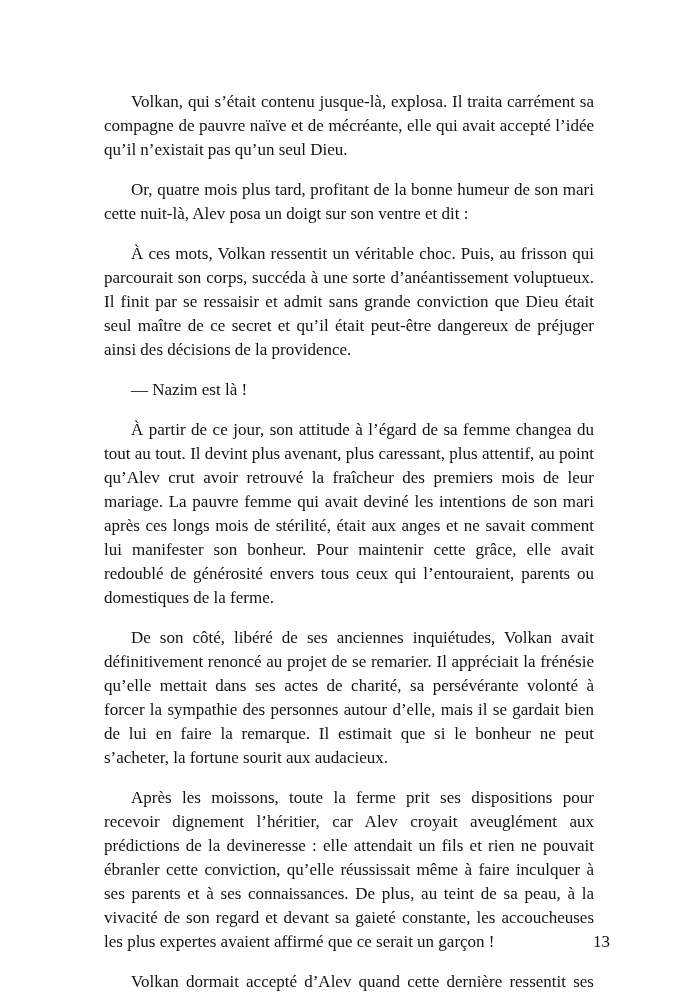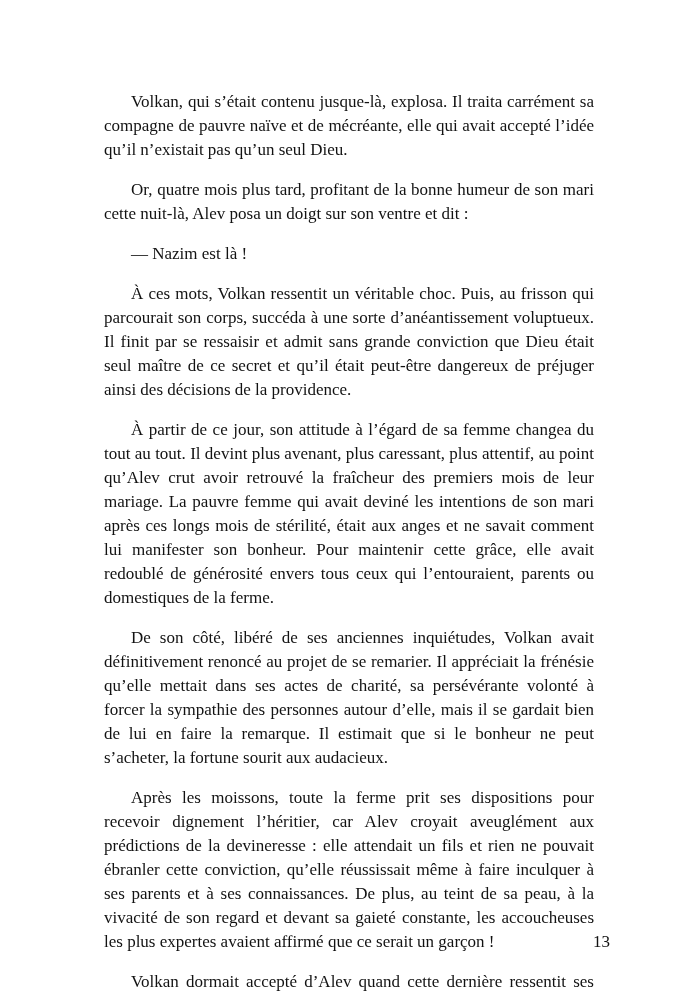--- a/index.html
+++ b/index.html
@@ -42,21 +42,21 @@
     margin-top: 24px;
   }
 </style>
 </head>
 <body>
 
 <div class="page">
   <div class="text-block">
     <p>Volkan, qui s’était contenu jusque-là, explosa. Il traita carrément sa compagne de pauvre naïve et de mécréante, elle qui avait accepté l’idée qu’il n’existait pas qu’un seul Dieu.</p>
     <p>Or, quatre mois plus tard, profitant de la bonne humeur de son mari cette nuit-là, Alev posa un doigt sur son ventre et dit :</p>
+    <p>À ces mots, Volkan ressentit un véritable choc. Puis, au frisson qui parcourait son corps, succéda à une sorte d’anéantissement voluptueux. Il finit par se ressaisir et admit sans grande conviction que Dieu était seul maître de ce secret et qu’il était peut-être dangereux de préjuger ainsi des décisions de la providence.</p>
     <p>— Nazim est là !</p>
-    <p>À ces mots, Volkan ressentit un véritable choc. Puis, au frisson qui parcourait son corps, succéda à une sorte d’anéantissement voluptueux. Il finit par se ressaisir et admit sans grande conviction que Dieu était seul maître de ce secret et qu’il était peut-être dangereux de préjuger ainsi des décisions de la providence.</p>
     <p>À partir de ce jour, son attitude à l’égard de sa femme changea du tout au tout. Il devint plus avenant, plus caressant, plus attentif, au point qu’Alev crut avoir retrouvé la fraîcheur des premiers mois de leur mariage. La pauvre femme qui avait deviné les intentions de son mari après ces longs mois de stérilité, était aux anges et ne savait comment lui manifester son bonheur. Pour maintenir cette grâce, elle avait redoublé de générosité envers tous ceux qui l’entouraient, parents ou domestiques de la ferme.</p>
     <p>De son côté, libéré de ses anciennes inquiétudes, Volkan avait définitivement renoncé au projet de se remarier. Il appréciait la frénésie qu’elle mettait dans ses actes de charité, sa persévérante volonté à forcer la sympathie des personnes autour d’elle, mais il se gardait bien de lui en faire la remarque. Il estimait que si le bonheur ne peut s’acheter, la fortune sourit aux audacieux.</p>
     <p>Après les moissons, toute la ferme prit ses dispositions pour recevoir dignement l’héritier, car Alev croyait aveuglément aux prédictions de la devineresse : elle attendait un fils et rien ne pouvait ébranler cette conviction, qu’elle réussissait même à faire inculquer à ses parents et à ses connaissances. De plus, au teint de sa peau, à la vivacité de son regard et devant sa gaieté constante, les accoucheuses les plus expertes avaient affirmé que ce serait un garçon !</p>
     <p>Volkan dormait accepté d’Alev quand cette dernière ressentit ses premières contractions. Il quitta aussitôt la chambre pour laisser la</p>
   </div>
   <div class="page-number">13</div>
 </div>
 
 </body></html>

